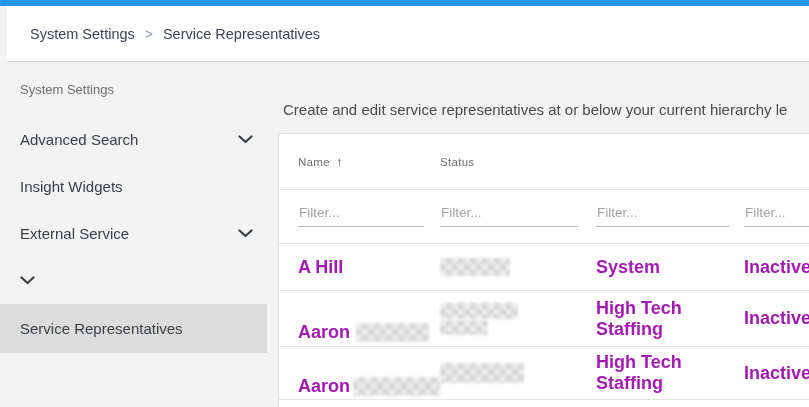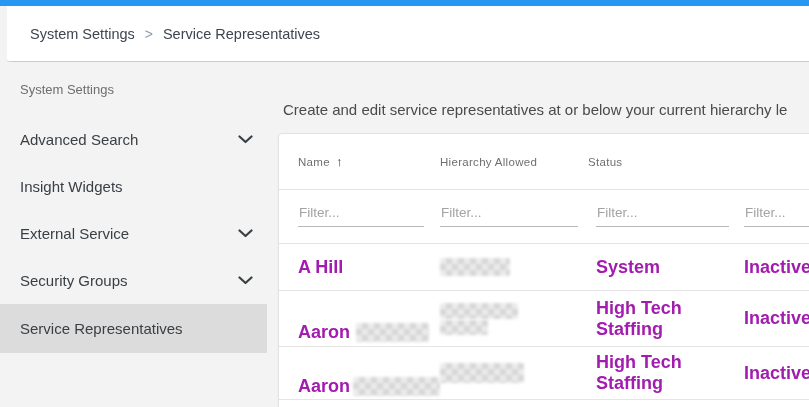--- a/index.html
+++ b/index.html
@@ -120,42 +120,40 @@
 
       <div class="side-item">
         <span>External Service</span>
         <svg class="chev" viewBox="0 0 15 9">
             <polyline points="1.5,1.5 7.5,7 13.5,1.5"></polyline>
           </svg>
       </div>
 
 
       <div class="side-item">
-        <span>Security Groups</span>
         <svg class="chev" viewBox="0 0 15 9">
             <polyline points="1.5,1.5 7.5,7 13.5,1.5"></polyline>
           </svg>
       </div>
 
       <div class="side-item selected">
         <span>Service Representatives</span>
       </div>
 
     </div>
   </div>
 
   <div class="intro">Create and edit service representatives at or below your current hierarchy le</div>
 
   <div class="card">
 
     <div class="trow head-row">
       <div class="c1 head-label">
         <span>Name</span><span class="sort-ind">↑</span>
       </div>
-      <div class="c3 head-label">Hierarchy Allowed</div>
       <div class="c4 head-label">Status</div>
     </div>
 
     <div class="trow filter-row">
       <div class="c1"><input class="f1" placeholder="Filter..." style=""></div>
       <div class="c2"><input class="f2" placeholder="Filter..." style=""></div>
       <div class="c3"><input class="f3" placeholder="Filter..." style=""></div>
       <div class="c4"><input class="f4" placeholder="Filter..." style=""></div>
     </div>
 

